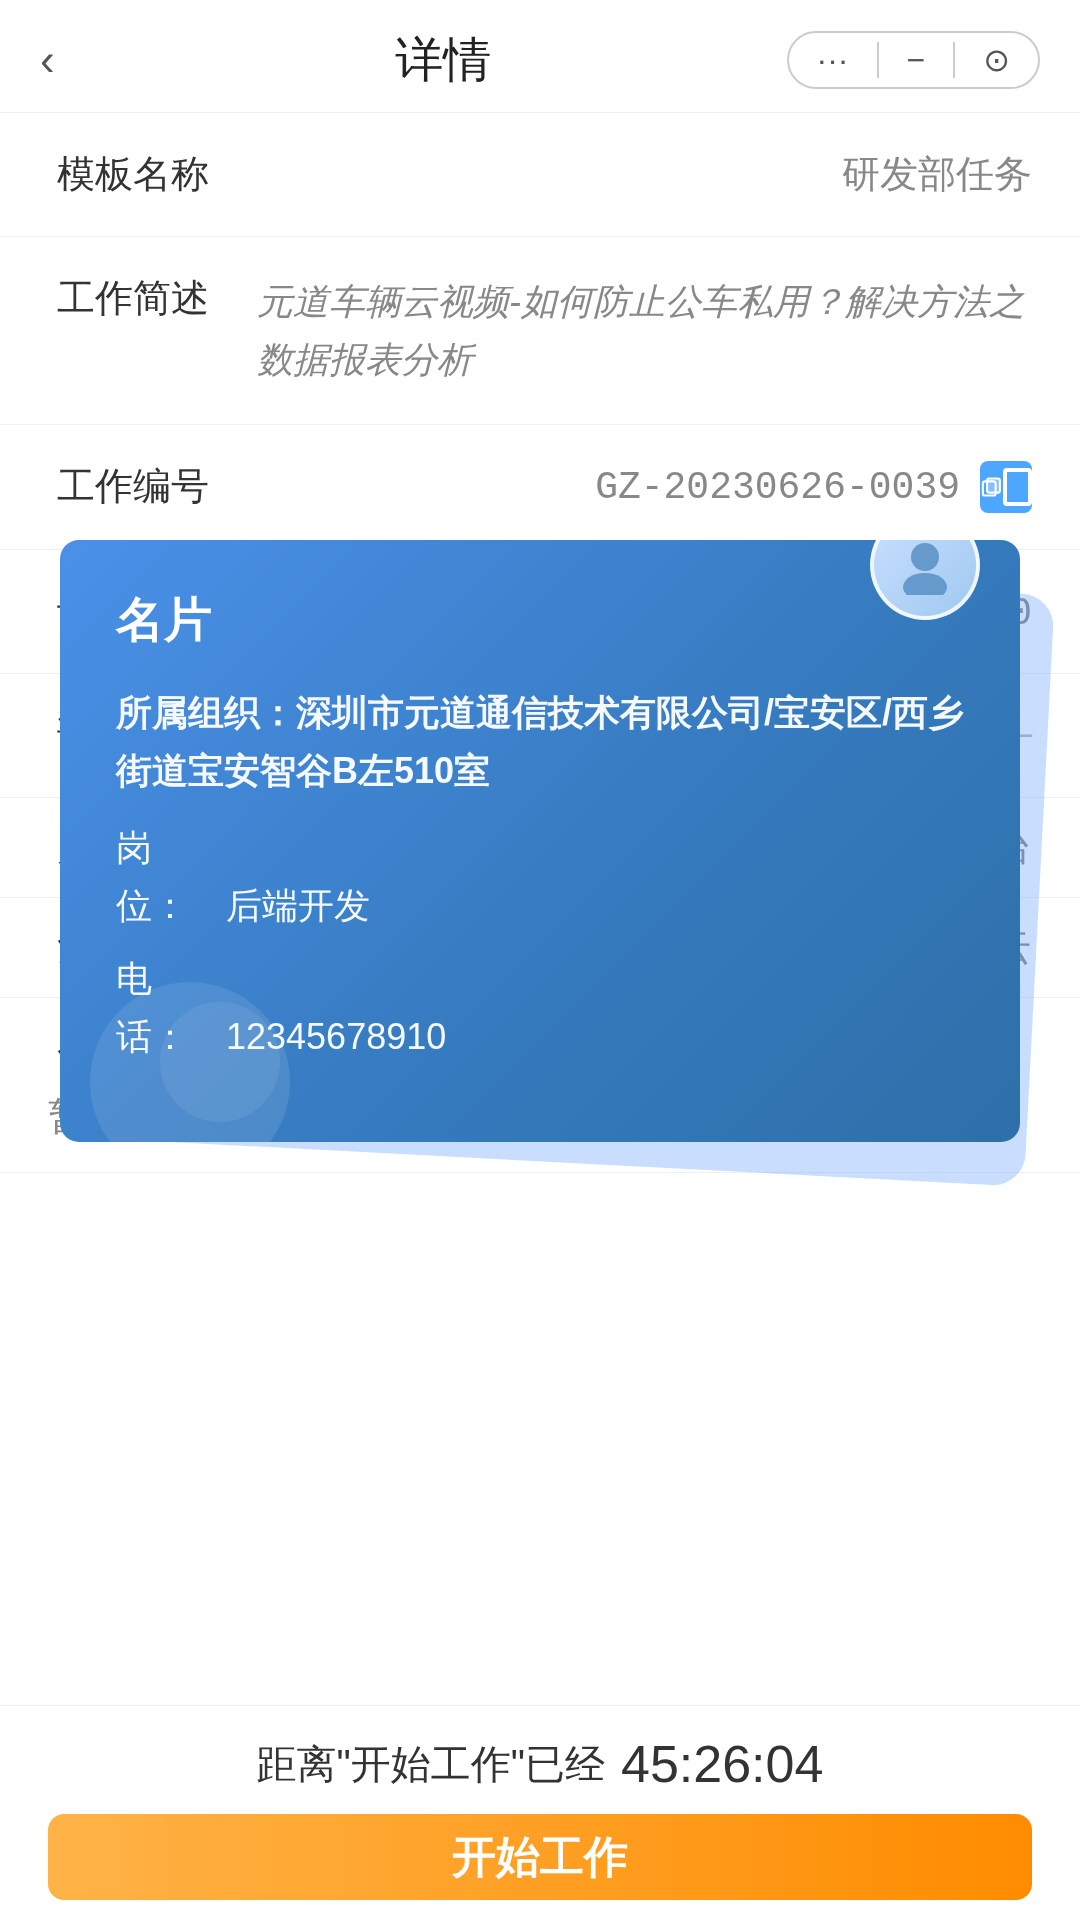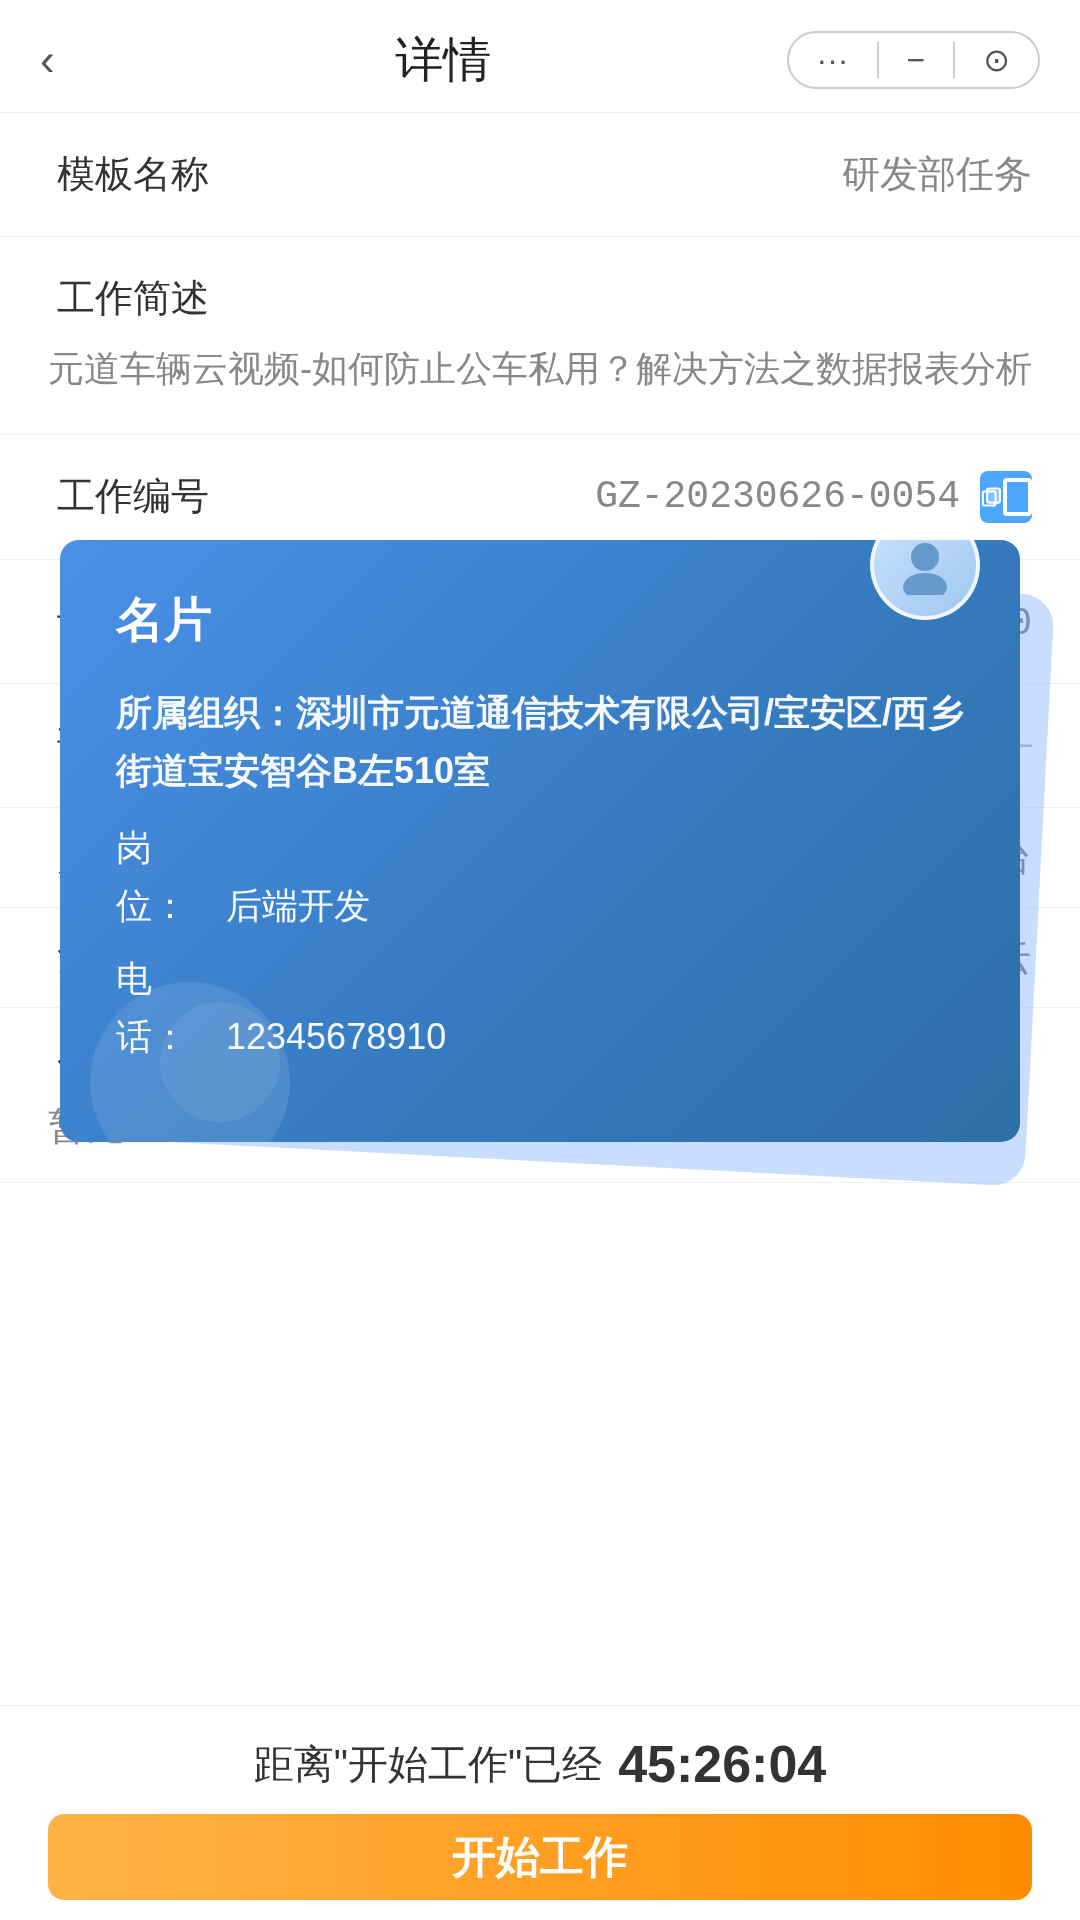--- a/index.html
+++ b/index.html
@@ -79,30 +79,31 @@
     .detail-value {
       font-size: 38px;
       color: #888;
       text-align: right;
       max-width: 600px;
       font-family: Liberation Mono, monospace;
     }
     .detail-value.orange { color: #ff7a1a; }
 
     .work-desc-row {
-      flex-direction: column;
+      flex-direction: row;
       align-items: flex-start;
       padding: 36px 48px;
       border-bottom: 1px solid #f0f0f0;
     }
     .work-desc-text {
       font-size: 36px;
       color: #888;
-      margin-top: 16px;
+      margin-top: 0;
       line-height: 1.6;
+      font-style: italic;
     }
 
     .work-number-row {
       display: flex;
       align-items: center;
       gap: 20px;
     }
     .copy-icon {
       width: 52px;
       height: 52px;
@@ -246,21 +247,21 @@
       align-items: center;
       gap: 20px;
     }
     .countdown-text {
       font-size: 40px;
       color: #333;
       text-align: center;
     }
     .countdown-time {
       font-size: 52px;
-      font-weight: 700;
+      font-weight: 400;
       color: #333;
       margin-left: 16px;
     }
 
     
     .dash { color: #bbb; }
   </style>
 </head>
 <body>
 
@@ -284,21 +285,21 @@
   </div>
 
   <div class="detail-row work-desc-row">
     <span class="detail-label">工作简述</span>
     <span class="work-desc-text">元道车辆云视频-如何防止公车私用？解决方法之数据报表分析</span>
   </div>
 
   <div class="detail-row">
     <span class="detail-label">工作编号</span>
     <div class="work-number-row">
-      <span class="detail-value">GZ-20230626-0054</span>
+      <span class="detail-value">GZ-20230626-0039</span>
       <div class="copy-icon">
         <svg width="32" height="32" viewBox="0 0 32 32" fill="none" xmlns="http://www.w3.org/2000/svg">
           <rect x="4" y="8" width="18" height="20" rx="3" fill="none" stroke="white" stroke-width="3"></rect>
           <rect x="10" y="4" width="18" height="20" rx="3" fill="rgba(255,255,255,0.3)" stroke="white" stroke-width="3"></rect>
         </svg>
       </div>
     </div>
   </div>
 
   <div class="detail-row">

